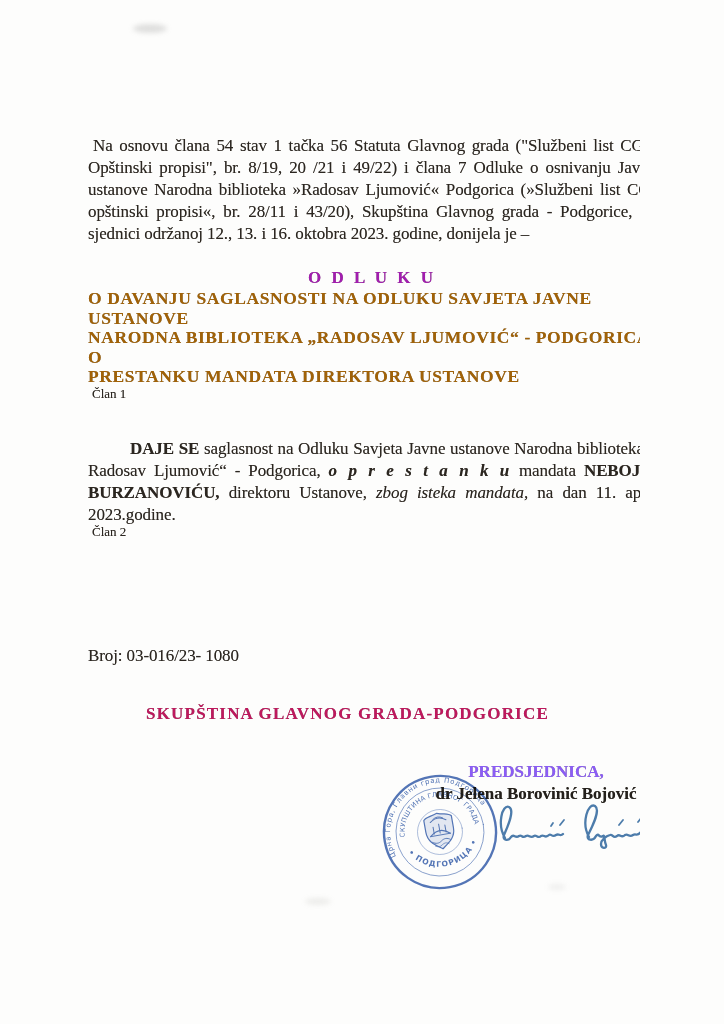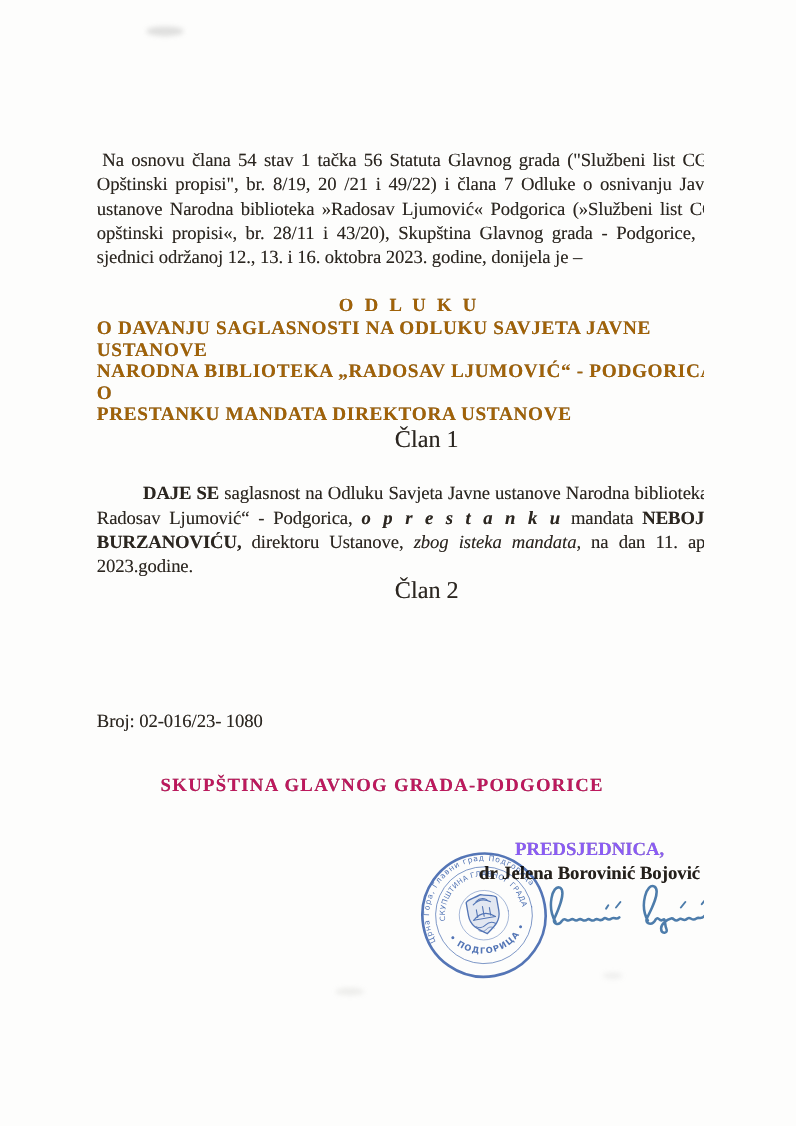--- a/index.html
+++ b/index.html
@@ -9,27 +9,27 @@
     font-family:"Liberation Serif","DejaVu Serif",serif;
     color:#2b2620;
     -webkit-font-smoothing:antialiased;
   }
   .page{position:relative;width:640px;height:1024px;overflow:hidden;background:#fdfdfc;}
   .txt{position:absolute;left:88px;width:568px;font-size:17px;line-height:22px;
        text-align:justify;letter-spacing:-0.1px;
        text-shadow:0 0 0.6px rgba(45,38,30,0.45);}
   .intro{top:118px;text-indent:5px;}
   .decision-word{position:absolute;left:88px;width:568px;top:268px;text-align:center;
-       font-weight:bold;font-size:17px;letter-spacing:3px;color:#a16207;
+       font-weight:bold;font-size:17px;letter-spacing:3px;color:#a21caf;
        text-shadow:0 0 0.6px rgba(40,34,26,0.5);}
   .decision-title{position:absolute;left:88px;width:568px;top:289px;text-align:left;
        font-weight:bold;font-size:17.5px;line-height:19.5px;letter-spacing:0.6px;color:#a16207;
        text-shadow:0 0 0.6px rgba(40,34,26,0.5);}
-  .clan-heading{position:absolute;left:104px;width:568px;text-align:center;
-       font-size:22px;text-shadow:0 0 0.6px rgba(45,38,30,0.45);}
+  .clan-heading{position:absolute;left:92px;width:568px;text-align:left;
+       font-size:13px;text-shadow:0 0 0.6px rgba(45,38,30,0.45);}
   .clan1-heading{top:386px;}
   .clan1-body{top:421px;text-indent:42px;}
   .clan2-heading{top:524px;}
   .clan2-body{top:558px;text-indent:32px;}
   .b{font-weight:bold;}
   .bi-spaced{font-weight:bold;font-style:italic;letter-spacing:1.6px;}
   .i{font-style:italic;}
   .number-line{top:645px;}
   .place-line{top:668px;}
   .plain{text-align:left;}
@@ -68,21 +68,21 @@
     <div>PRESTANKU MANDATA DIREKTORA USTANOVE</div>
   </div>
 
   <div class="clan-heading clan1-heading">Član 1</div>
 
   <p class="txt clan1-body"><span class="b">DAJE SE</span><span> saglasnost na Odluku Savjeta Javne ustanove Narodna biblioteka „ Radosav Ljumović“ - Podgorica, </span><span class="bi-spaced">o p r e s t a n k u</span><span> mandata </span><span class="b">NEBOJŠI BURZANOVIĆU,</span><span> direktoru Ustanove, </span><span class="i">zbog isteka mandata,</span><span> na dan 11. april 2023.godine.</span></p>
 
   <div class="clan-heading clan2-heading">Član 2</div>
 
 
-  <div class="txt plain number-line">Broj: 02-016/23- 1080</div>
+  <div class="txt plain number-line">Broj: 03-016/23- 1080</div>
 
   <div class="assembly">SKUPŠTINA GLAVNOG GRADA-PODGORICE</div>
 
   <div class="sign-block">
     <div class="sign-title">PREDSJEDNICA,</div>
     <div class="sign-name">dr Jelena Borovinić Bojović</div>
   </div>
 
   <svg class="stamp" viewBox="0 0 120 120" xmlns="http://www.w3.org/2000/svg">
     <g transform="rotate(-10 60 60)" stroke="#3c63ae" fill="none" stroke-linecap="round">

